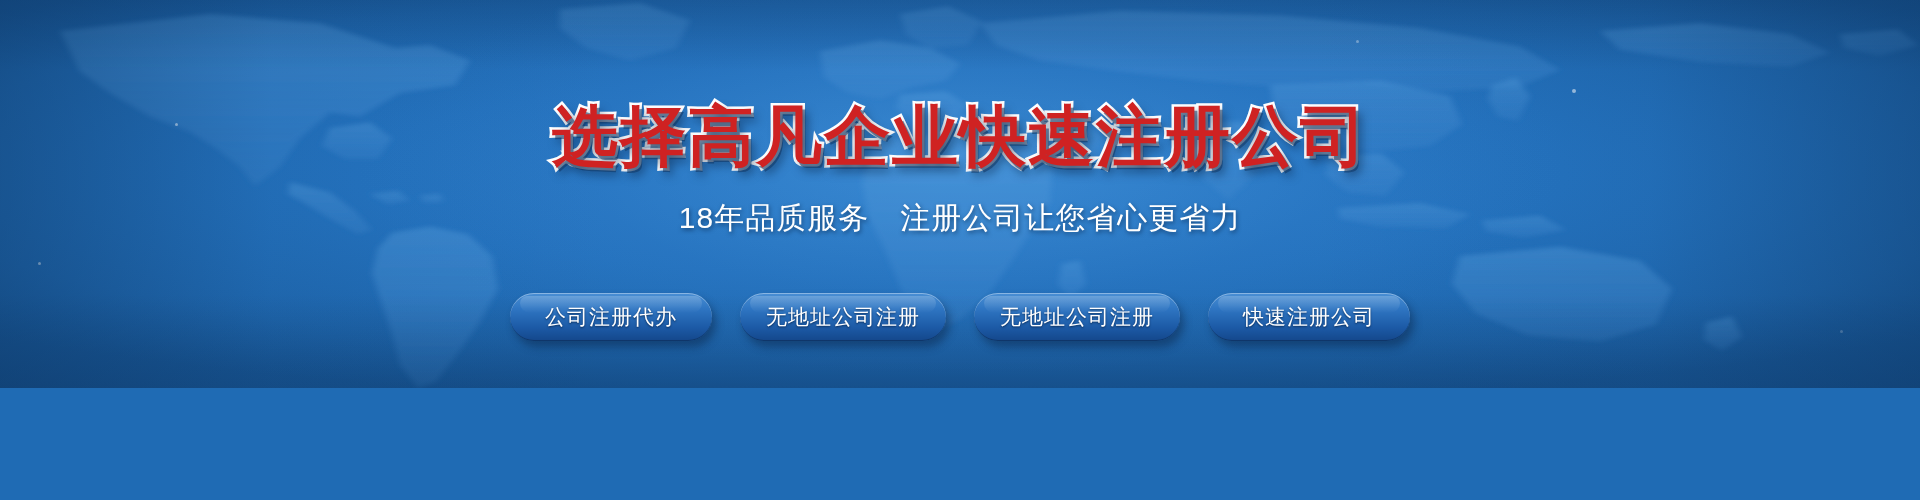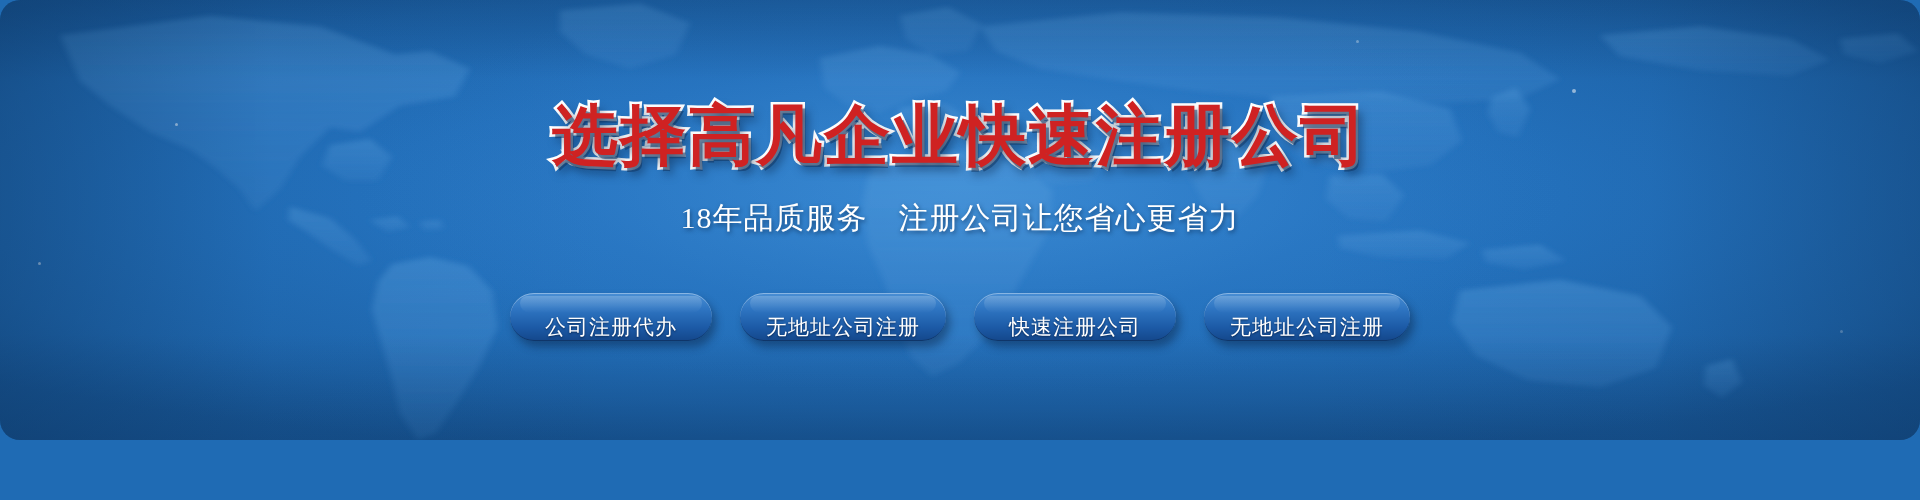--- a/index.html
+++ b/index.html
@@ -3,26 +3,25 @@
 <meta charset="utf-8">
 <style>
   html, body {
     margin: 0;
     padding: 0;
     background: #1f6bb4;
   }
   #banner {
     position: relative;
     width: 1920px;
-    height: 440px;
+    height: 388px;
     overflow: hidden;
-    font-family: Liberation Serif, serif;
+    font-family: Liberation Sans, sans-serif;
     background:
       radial-gradient(ellipse 70% 60% at 50% 45%, #2b7cc9 0%, #2472be 45%, #1f67ae 80%, #1a5c9e 100%);
-    border-radius: 20px;
   }
 
   
   .map-layer {
     position: absolute;
     inset: 0;
     opacity: 0.95;
   }
   .map-layer svg { display: block; width: 100%; height: 100%; }
 
@@ -98,21 +97,21 @@
     display: flex;
     gap: 28px;
   }
 
   .pill {
     position: relative;
     height: 48px;
     padding: 0 26px;
     min-width: 150px;
     display: flex;
-    align-items: flex-end;
+    align-items: center;
     justify-content: center;
     border-radius: 26px;
     color: #ffffff;
     font-size: 21px;
     letter-spacing: 1px;
     white-space: nowrap;
     cursor: pointer;
     background: linear-gradient(to bottom, #4a8fd4 0%, #2f76c3 32%, #1c5aa6 72%, #14478b 100%);
     box-shadow:
       inset 0 1px 0 rgba(255,255,255,0.35),
@@ -216,21 +215,21 @@
     <p class="subhead">18年品质服务　注册公司让您省心更省力</p>
 
     <div class="btn-row">
       <div class="pill">
         <span>公司注册代办</span>
       </div>
       <div class="pill">
         <span>无地址公司注册</span>
       </div>
       <div class="pill">
+        <span>无地址公司注册</span>
+      </div>
+      <div class="pill">
         <span>快速注册公司</span>
-      </div>
-      <div class="pill">
-        <span>无地址公司注册</span>
       </div>
     </div>
   </div>
 
 </div>
 
 </body></html>

